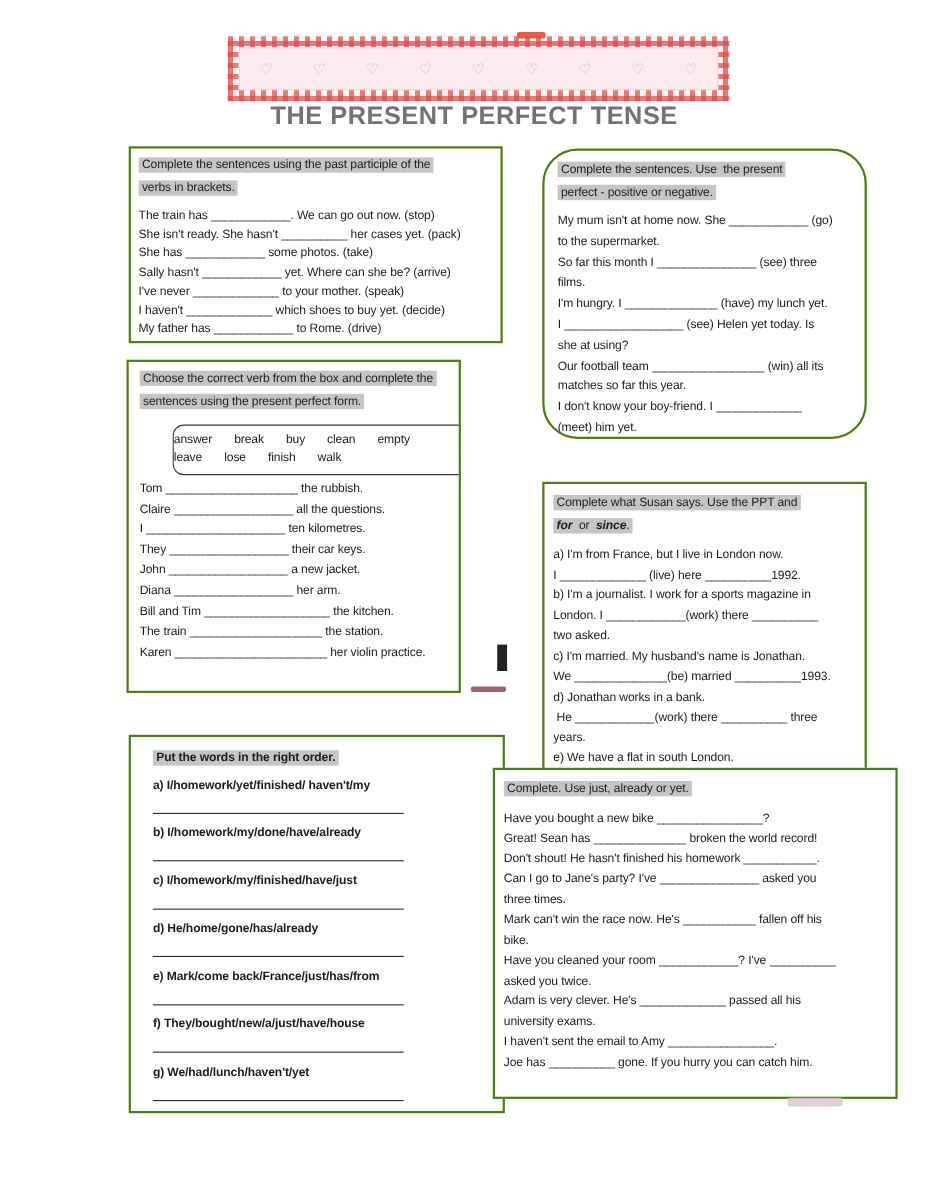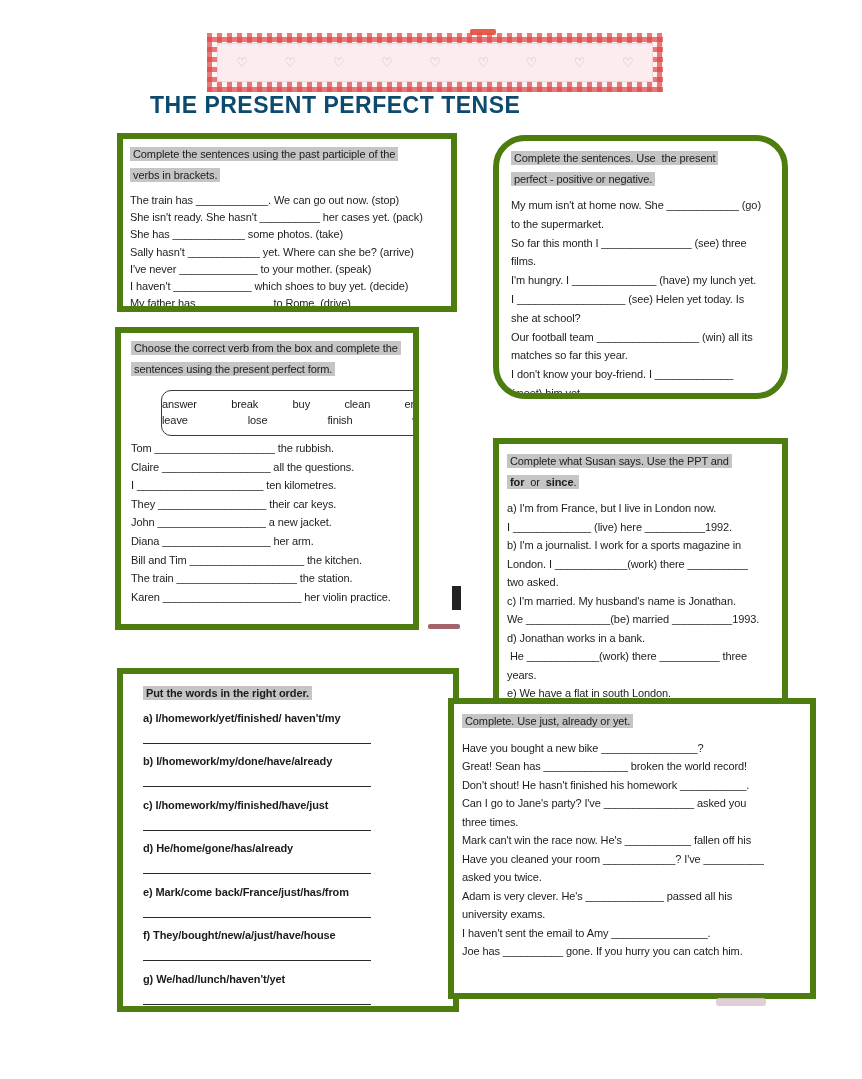--- a/index.html
+++ b/index.html
@@ -11,47 +11,47 @@
     background-color:#fff4f4;
     background-image:
       repeating-linear-gradient(0deg, rgba(224,72,72,.72) 0 5px, transparent 5px 10px),
       repeating-linear-gradient(90deg, rgba(224,72,72,.72) 0 5px, transparent 5px 10px);}
   .banner-inner{position:absolute;inset:10px;background:#fdecef;border:1px solid #f6d2d8;}
   .hearts{display:flex;justify-content:space-around;align-items:center;height:100%;
     color:#d8a5b2;font-size:13px;}
   .hearts span{opacity:.85;}
 
   
-  .title{position:absolute;left:150px;top:92px;width:562px;text-align:left;
-    font-size:23px;font-weight:bold;color:#0c4a6e;letter-spacing:.5px;white-space:nowrap;}
-
-  
-  .box{position:absolute;border:6px solid #4d7c0f;background:#fff;font-size:11px;
+  .title{position:absolute;left:150px;top:92px;width:562px;text-align:center;
+    font-size:23px;font-weight:bold;color:#737373;letter-spacing:.5px;white-space:nowrap;}
+
+  
+  .box{position:absolute;border:2px solid #4d7c0f;background:#fff;font-size:11px;
     overflow:hidden;letter-spacing:-.1px;}
   .hdr{line-height:20.5px;margin-bottom:7px;white-space:pre-wrap;}
   .hl{background:#c5c5c5;padding:1px 3px;white-space:pre;}
   .line{white-space:pre;}
-  .bi{font-weight:bold;}
+  .bi{font-weight:bold;font-style:italic;}
 
   .box1{left:117px;top:133px;width:340px;height:179px;padding:5px 7px;box-sizing:border-box;}
   .box1 .line{line-height:17.2px;}
   .box2{left:115px;top:327px;width:304px;height:303px;padding:5px 10px;box-sizing:border-box;}
   .box2 .line{line-height:18.6px;}
   .box3{left:117px;top:668px;width:342px;height:344px;padding:9px 20px;box-sizing:border-box;font-weight:bold;}
   .box4{left:493px;top:135px;width:295px;height:264px;padding:7px 12px;box-sizing:border-box;border-radius:32px;}
   .box4 .line{line-height:18.8px;}
   .box5{left:493px;top:407px;width:295px;height:285px;padding:7px 8px;box-sizing:border-box;margin-top:31px;}
   .box5 .line{line-height:18.5px;}
   .box6{left:424px;top:698px;width:368px;height:301px;padding:7px 8px;box-sizing:border-box;margin-left:24px;}
   .box6 .line{line-height:18.5px;}
 
   
   .wordbox{border:1.5px solid #3a3a3a;border-radius:10px;width:272px;
     margin:11px 0 3px 30px;padding:5px 0 7px 0;}
-  .wordrow{display:flex;justify-content:space-between;gap:20px;line-height:16px;}
+  .wordrow{display:flex;justify-content:flex-start;gap:20px;line-height:16px;}
 
   
   .ex3-item{margin-bottom:10.5px;}
   .ex3-text{white-space:pre;line-height:14px;margin-bottom:9px;}
   .blank-line{border-bottom:1.2px solid #2a2a2a;height:9px;width:228px;}
 
   
   .art-red-dash{position:absolute;left:470px;top:29px;width:26px;height:6px;
     background:#e34b38;border-radius:2px;opacity:.9;}
   .art-black-bar{position:absolute;left:452px;top:586px;width:9px;height:24px;
@@ -162,21 +162,21 @@
   </div>
 
   <div class="box box4">
     <div class="hdr"><span class="hl">Complete the sentences. Use  the present</span><br><span class="hl">perfect - positive or negative.</span></div>
     <div class="line">My mum isn't at home now. She ____________ (go)</div>
     <div class="line">to the supermarket.</div>
     <div class="line">So far this month I _______________ (see) three</div>
     <div class="line">films.</div>
     <div class="line">I'm hungry. I ______________ (have) my lunch yet.</div>
     <div class="line">I __________________ (see) Helen yet today. Is</div>
-    <div class="line">she at school?</div>
+    <div class="line">she at using?</div>
     <div class="line">Our football team _________________ (win) all its</div>
     <div class="line">matches so far this year.</div>
     <div class="line">I don't know your boy-friend. I _____________</div>
     <div class="line">(meet) him yet.</div>
   </div>
 
   <div class="box box5">
     <div class="hdr"><span class="hl">Complete what Susan says. Use the PPT and</span><br><span class="hl"><span class="bi">for</span><span>  or  </span><span class="bi">since</span><span>.</span></span></div>
     <div class="line">a) I'm from France, but I live in London now.</div>
     <div class="line">I _____________ (live) here __________1992.</div>
@@ -193,20 +193,21 @@
   </div>
 
   <div class="box box6">
     <div class="hdr"><span class="hl">Complete. Use just, already or yet.</span></div>
     <div class="line">Have you bought a new bike ________________?</div>
     <div class="line">Great! Sean has ______________ broken the world record!</div>
     <div class="line">Don't shout! He hasn't finished his homework ___________.</div>
     <div class="line">Can I go to Jane's party? I've _______________ asked you</div>
     <div class="line">three times.</div>
     <div class="line">Mark can't win the race now. He's ___________ fallen off his</div>
+    <div class="line">bike.</div>
     <div class="line">Have you cleaned your room ____________? I've __________</div>
     <div class="line">asked you twice.</div>
     <div class="line">Adam is very clever. He's _____________ passed all his</div>
     <div class="line">university exams.</div>
     <div class="line">I haven't sent the email to Amy ________________.</div>
     <div class="line">Joe has __________ gone. If you hurry you can catch him.</div>
   </div>
 
   <div class="art-black-bar"></div>
   <div class="art-red-smudge"></div>

